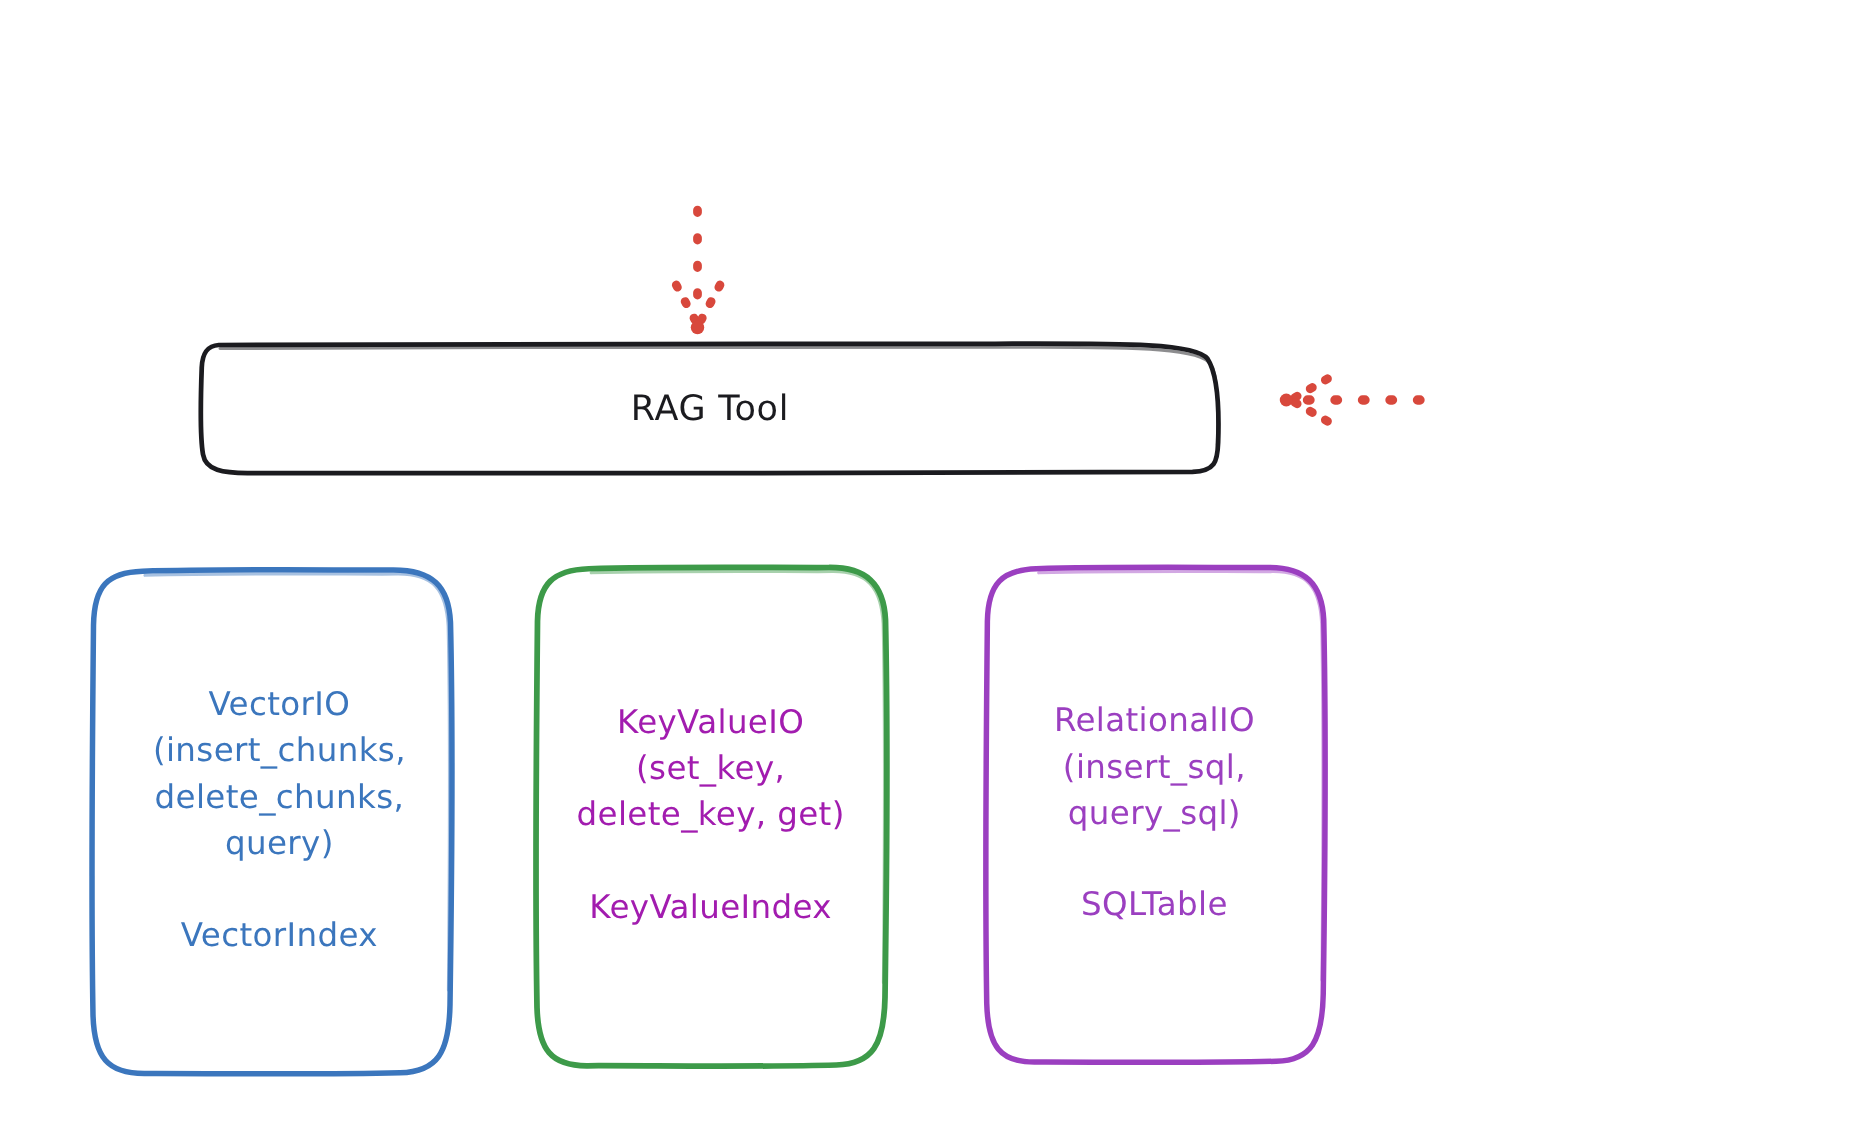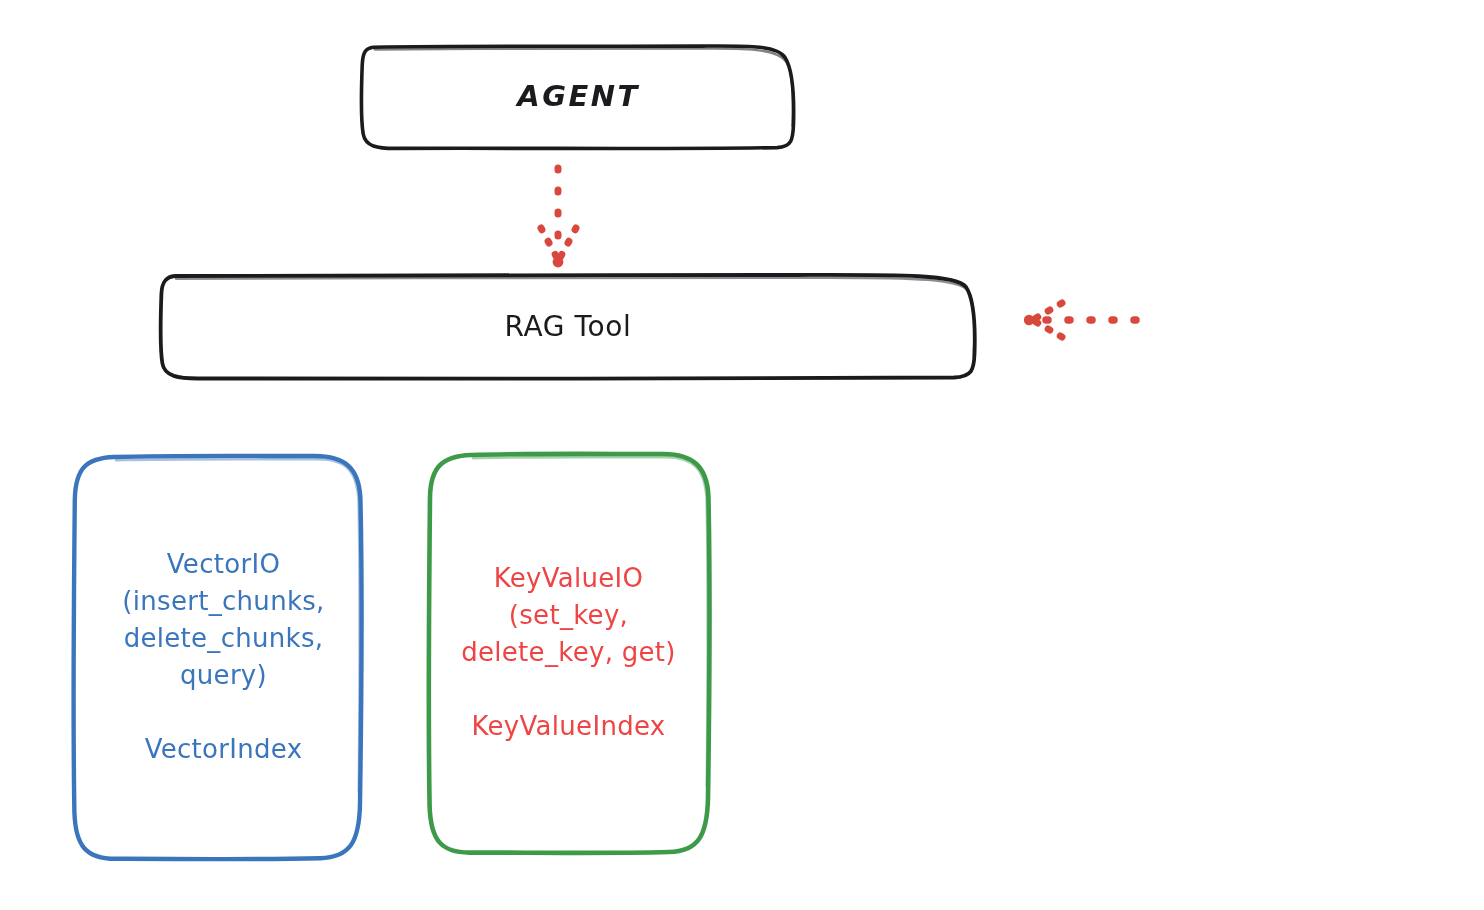--- a/index.html
+++ b/index.html
@@ -65,21 +65,21 @@
     color: #1b1b1f;
     text-align: right;
   }
 
   
   #vectorio-node  { left: 70px;  top: 452px; width: 295px; height: 410px; }
   #keyvalueio-node{ left: 425px; top: 450px; width: 287px; height: 405px; }
   #relationalio-node { left: 785px; top: 450px; width: 277px; height: 402px; }
 
   #vectorio-node .node-label     { color: #3b76bd; margin-left: 12px; }
-  #keyvalueio-node .node-label   { color: #ef4444; }
+  #keyvalueio-node .node-label   { color: #a21caf; }
   #relationalio-node .node-label { color: #9b3fc0; }
 
   .provider .node-label {
     font-family: "DejaVu Sans", sans-serif;
     font-size: 26px;
     font-weight: 500;
     line-height: 1.42;
     letter-spacing: 0.3px;
   }
 
@@ -120,31 +120,20 @@
     line-height: 1.3;
     white-space: pre-line;
     text-align: center;
   }
 </style>
 </head>
 <body>
 
 <div id="canvas">
 
-  <div class="node" id="agent-node">
-    <svg class="sketch-border" viewBox="0 0 443 110" preserveAspectRatio="none">
-      <path d="M16.5,5.2 C120,3.4 232,4.6 345,4.1 C392,3.8 420,3.2 428,15.5
-               C436.5,28.5 437.2,57 436.5,82 C436,97.5 434.8,104.8 420,105.6
-               C320,107.4 180,105.9 40,106.4 C20,106.6 8.4,104.5 6.2,92
-               C3.6,77 4.4,45 5.2,23.5 C5.7,11.2 8.2,5.8 16.5,5.2 Z" stroke="#1b1b1f" stroke-width="3.6"></path>
-      <path d="M17.8,7.6 C130,6.3 250,7.2 352,6.6 C395,6.4 421,7.6 429.5,20
-               C436,30 436.4,60 435.4,84" stroke="#1b1b1f" stroke-width="2.4" opacity="0.55"></path>
-    </svg>
-    <span class="node-label">AGENT</span>
-  </div>
 
   <div class="node" id="rag-tool-node">
     <svg class="sketch-border" viewBox="0 0 824 111" preserveAspectRatio="none">
       <path d="M19,5.0 C200,3.2 430,4.4 640,4.0 C740,3.8 800,3.0 810,16
                C818.5,29 819.4,58 818.5,83 C818,98.5 816,105.8 798,106.5
                C580,108.5 260,107 44,107.5 C22,107.7 8.6,105.3 6.4,92.5
                C3.8,77 4.6,45 5.4,23 C5.9,11 10,5.6 19,5.0 Z" stroke="#1b1b1f" stroke-width="3.8"></path>
       <path d="M20,7.8 C230,6.4 500,7.4 660,6.8 C760,6.5 806,8 813,21
                C818.6,31 818.8,61 817.8,85" stroke="#1b1b1f" stroke-width="2.4" opacity="0.5"></path>
     </svg>
@@ -177,20 +166,35 @@
       <path d="M48,8.2 C120,6.4 204,7.4 241,7.2 C269,7.0 280,20 281.6,49
                C283.2,120 282.6,248 281.8,336" stroke="#3d9a49" stroke-width="2.6" opacity="0.45"></path>
     </svg>
     <span class="node-label">KeyValueIO
 (set_key,
 delete_key, get)
 
 KeyValueIndex</span>
   </div>
 
+  <div class="node provider" id="relationalio-node">
+    <svg class="sketch-border" viewBox="0 0 277 402" preserveAspectRatio="none">
+      <path d="M44,5.0 C108,3.0 190,4.2 230,4.0 C259,3.8 272.6,17 274,46
+               C275.8,128 274.8,264 273.6,345 C272.8,383 264,398.2 236,399
+               C170,400.8 92,399.4 43,399.6 C15,399.8 5.4,387 4.4,353
+               C2.9,264 4.1,125 4.9,47 C5.5,16.5 17,6.0 44,5.0 Z" stroke="#9b3fc0" stroke-width="4.4"></path>
+      <path d="M46,8.2 C116,6.4 198,7.4 233,7.2 C261,7.0 271,20 272.4,49
+               C274,120 273.4,246 272.6,334" stroke="#9b3fc0" stroke-width="2.6" opacity="0.45"></path>
+    </svg>
+    <span class="node-label">RelationalIO
+(insert_sql,
+query_sql)
+
+SQLTable</span>
+  </div>
 
   <svg class="arrow-layer" viewBox="0 0 1484 910">
 
     <g>
       <line x1="558" y1="168" x2="558" y2="252" stroke="#d8483c" stroke-width="7" stroke-linecap="round" stroke-dasharray="2 20"></line>
 
       <line x1="541" y1="228" x2="556" y2="256" stroke="#d8483c" stroke-width="7" stroke-linecap="round" stroke-dasharray="2 13"></line>
       <line x1="576" y1="228" x2="561" y2="256" stroke="#d8483c" stroke-width="7" stroke-linecap="round" stroke-dasharray="2 13"></line>
       <circle cx="558" cy="262" r="5.4" fill="#d8483c"></circle>
     </g>

